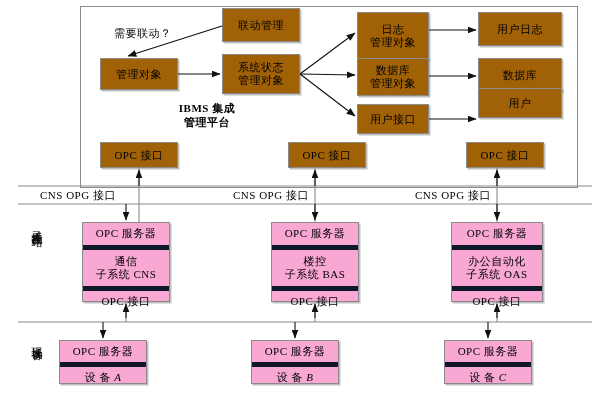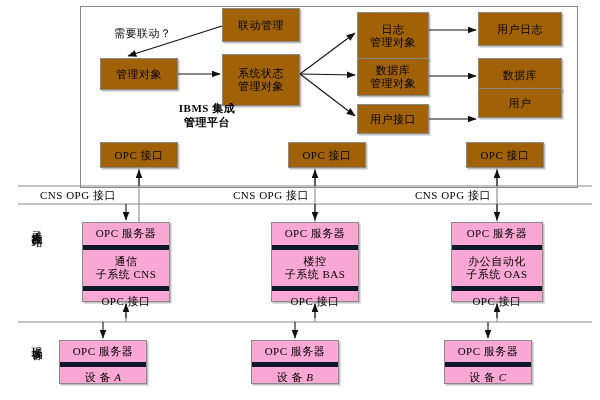--- a/index.html
+++ b/index.html
@@ -89,21 +89,21 @@
   <div class="box" style="left:222px;top:8px;width:78px;height:34px;">
     <span class="ln">联动管理</span>
   </div>
 
   <div class="plain" style="left:114px;top:26px;">需要联动？</div>
 
   <div class="box" style="left:100px;top:58px;width:78px;height:32px;">
     <span class="ln">管理对象</span>
   </div>
 
-  <div class="box" style="left:222px;top:54px;width:78px;height:52px;">
+  <div class="box" style="left:222px;top:54px;width:78px;height:40px;">
     <span class="ln">系统状态</span>
     <span class="ln">管理对象</span>
   </div>
 
   <div class="box" style="left:357px;top:12px;width:72px;height:48px;">
     <span class="ln">日志</span>
     <span class="ln">管理对象</span>
   </div>
 
   <div class="box" style="left:357px;top:58px;width:72px;height:38px;">

